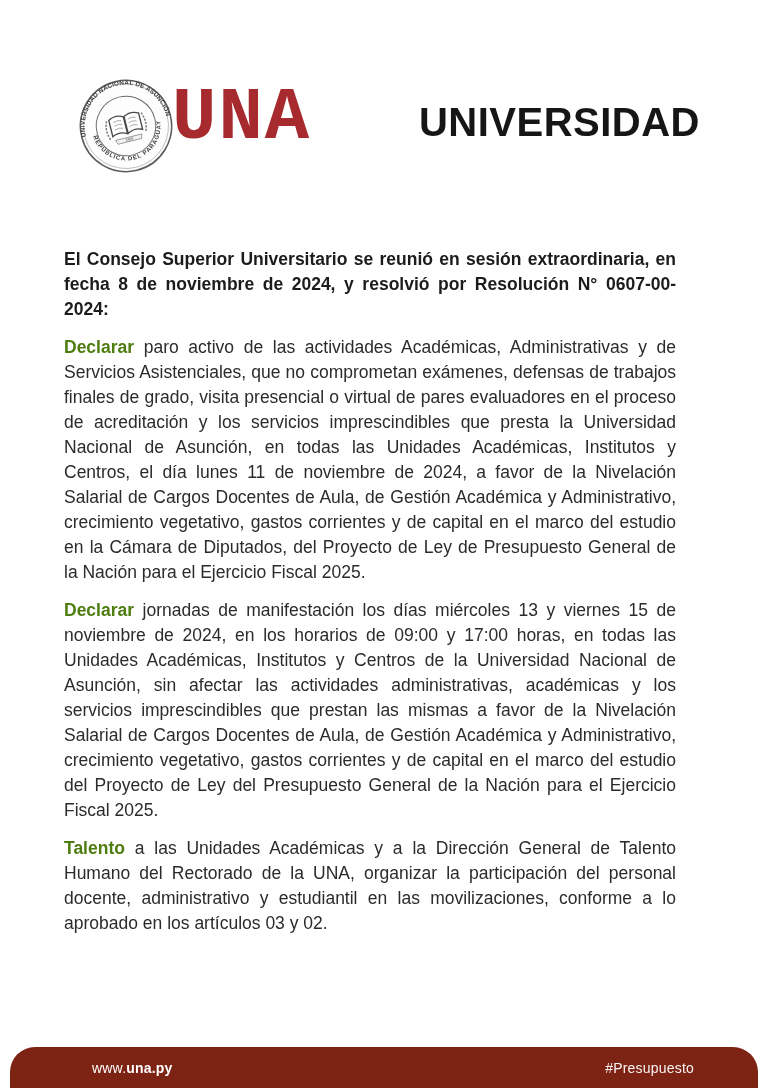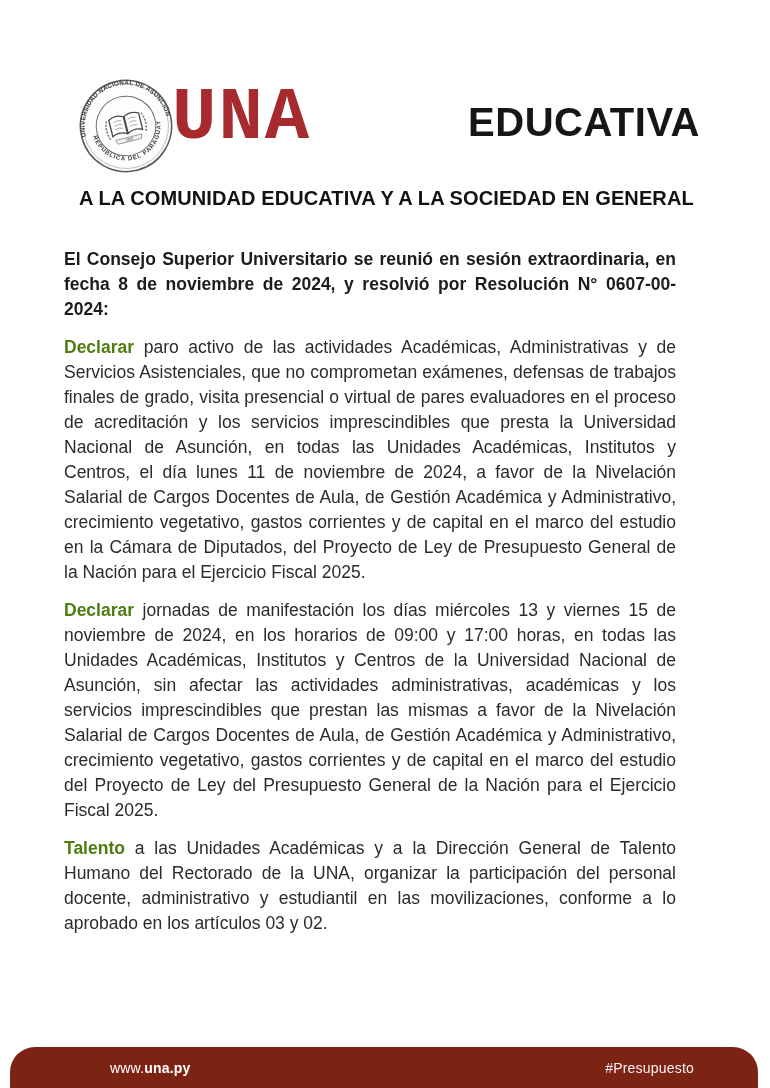--- a/index.html
+++ b/index.html
@@ -49,21 +49,21 @@
 
   
   .footer-bar{
     position:absolute;left:10px;right:12px;bottom:0;height:41px;
     background:var(--footer);
     border-radius:25px 25px 0 0;
     display:flex;align-items:center;
     padding:0 64px 0 82px;
     color:#ffffff;font-size:14px;
   }
-  .url{letter-spacing:0.2px;margin-left:18px;}
+  .url{letter-spacing:0.2px;}
   .url .domain{font-weight:700;}
   .hashtag{margin-left:auto;color:rgba(255,255,255,0.95);letter-spacing:0.2px;}
 </style>
 </head>
 <body>
 
 <div class="page">
 
   <svg class="seal" viewBox="0 0 100 100" aria-hidden="true">
     <g transform="rotate(-14 50 50)">
@@ -91,23 +91,22 @@
         <path d="M62,43.5 Q57,41.5 53.5,43.5 M62,47.5 Q57,45.5 53.5,47.5 M62,51.5 Q57,49.5 53.5,51.5" stroke="#9a9a9a" fill="none" stroke-width="0.8"></path>
       </g>
 
       <path d="M36,62 L64,62 L62.5,66.5 L37.5,66.5 Z" fill="#f2f2f2" stroke="#7a7a7a" stroke-width="0.7"></path>
       <text x="50" y="65.6" font-size="3.8" text-anchor="middle" fill="#4a4a4a">1889</text>
     </g>
   </svg>
 
   <div class="acronym">UNA</div>
 
-  <div class="page-title">EDUCATIVA</div>
+  <div class="page-title">UNIVERSIDAD</div>
 
-  <div class="subtitle">A LA COMUNIDAD EDUCATIVA Y A LA SOCIEDAD EN GENERAL</div>
 
   <div class="content">
 
     <p class="para intro">El Consejo Superior Universitario se reunió en sesión extraordinaria, en fecha 8 de noviembre de 2024, y resolvió por Resolución N° 0607-00-2024:</p>
 
     <p class="para">
       <strong class="lead">Declarar</strong>
       <span>paro activo de las actividades Académicas, Administrativas y de Servicios Asistenciales, que no comprometan exámenes, defensas de trabajos finales de grado, visita presencial o virtual de pares evaluadores en el proceso de acreditación y los servicios imprescindibles que presta la Universidad Nacional de Asunción, en todas las Unidades Académicas, Institutos y Centros, el día lunes 11 de noviembre de 2024, a favor de la Nivelación Salarial de Cargos Docentes de Aula, de Gestión Académica y Administrativo, crecimiento vegetativo, gastos corrientes y de capital en el marco del estudio en la Cámara de Diputados, del Proyecto de Ley de Presupuesto General de la Nación para el Ejercicio Fiscal 2025.</span>
     </p>
 

